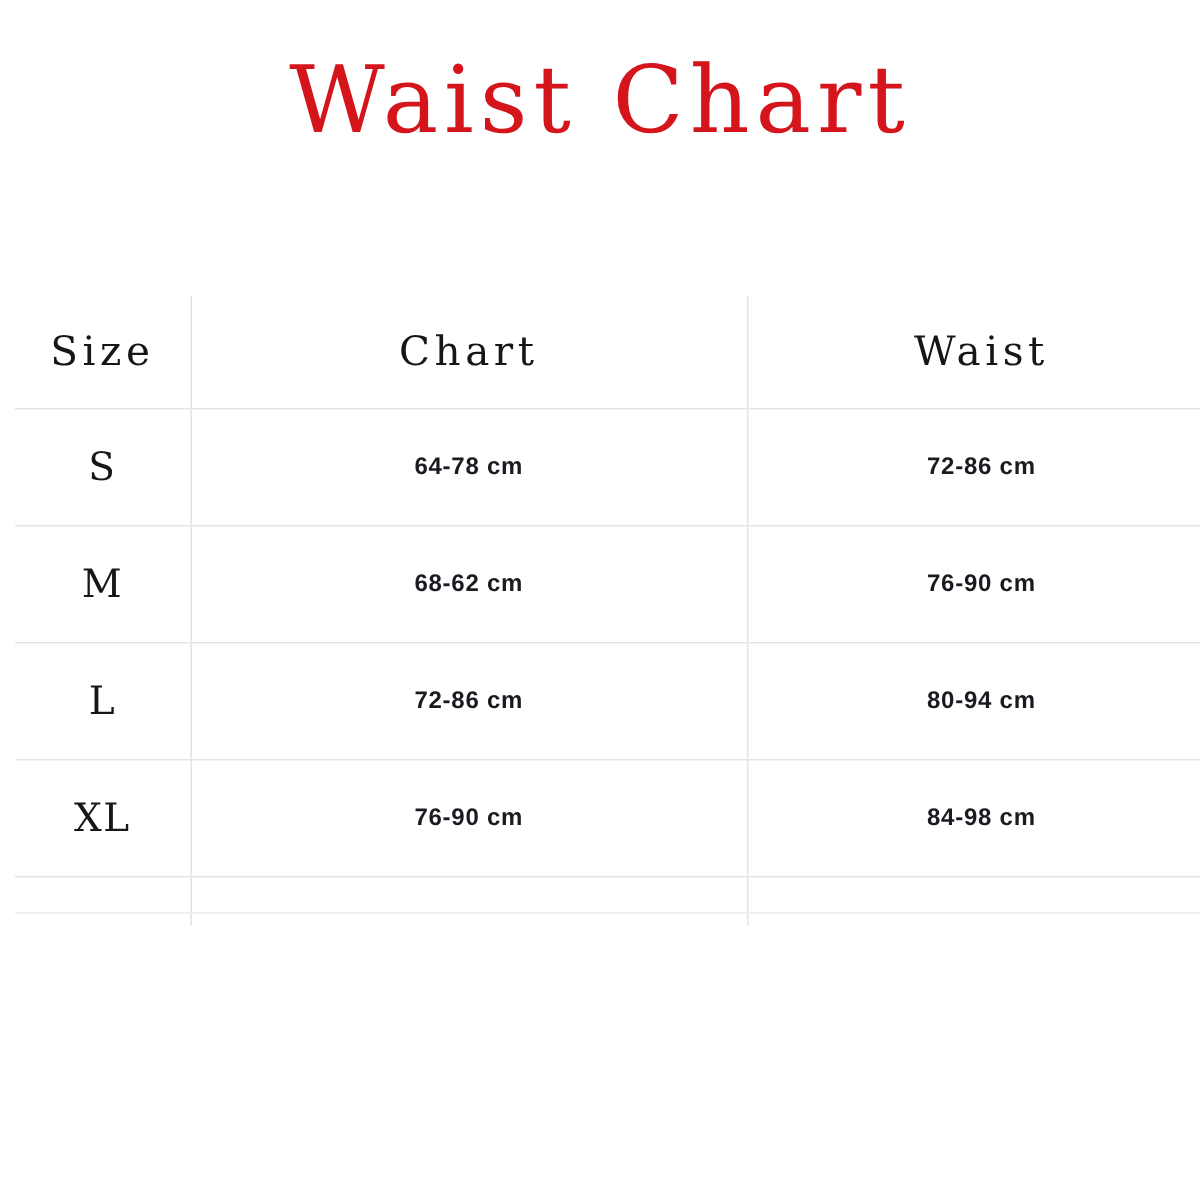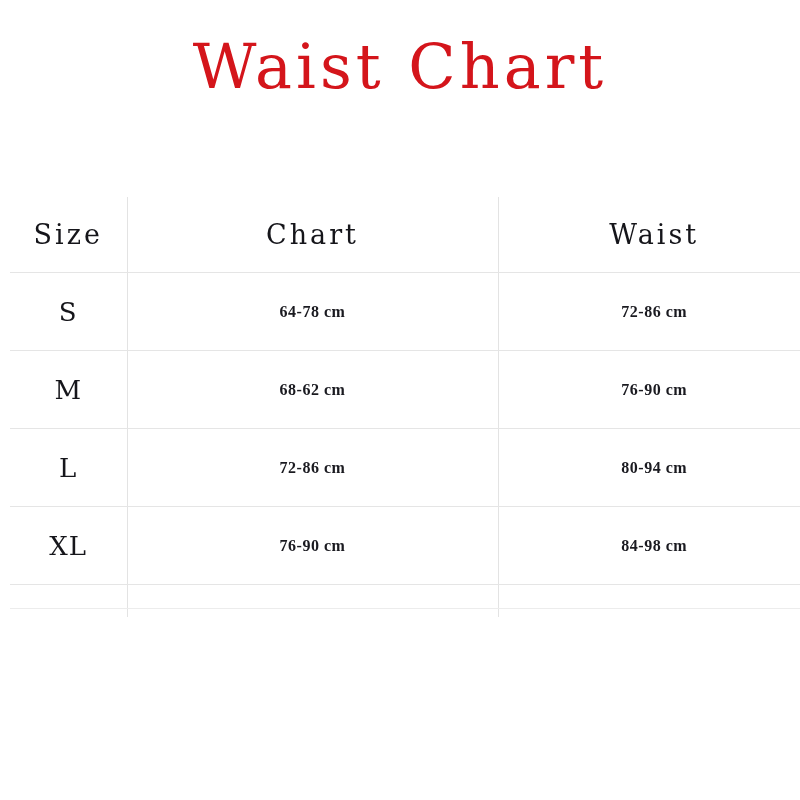--- a/index.html
+++ b/index.html
@@ -87,21 +87,21 @@
 
   .size-cell {
     font-family: "DejaVu Serif", "Liberation Serif", serif;
     font-size: 26px;
     color: #16161b;
     letter-spacing: 1px;
     white-space: pre;
   }
 
   .meas-cell {
-    font-family: Liberation Serif, serif;
+    font-family: Liberation Sans, sans-serif;
     font-size: 16px;
     font-weight: 700;
     color: #1a1a20;
     letter-spacing: 0.5px;
     white-space: pre;
   }
 
   
   .chart-table tbody tr.tail-row > * {
     height: 23px;

